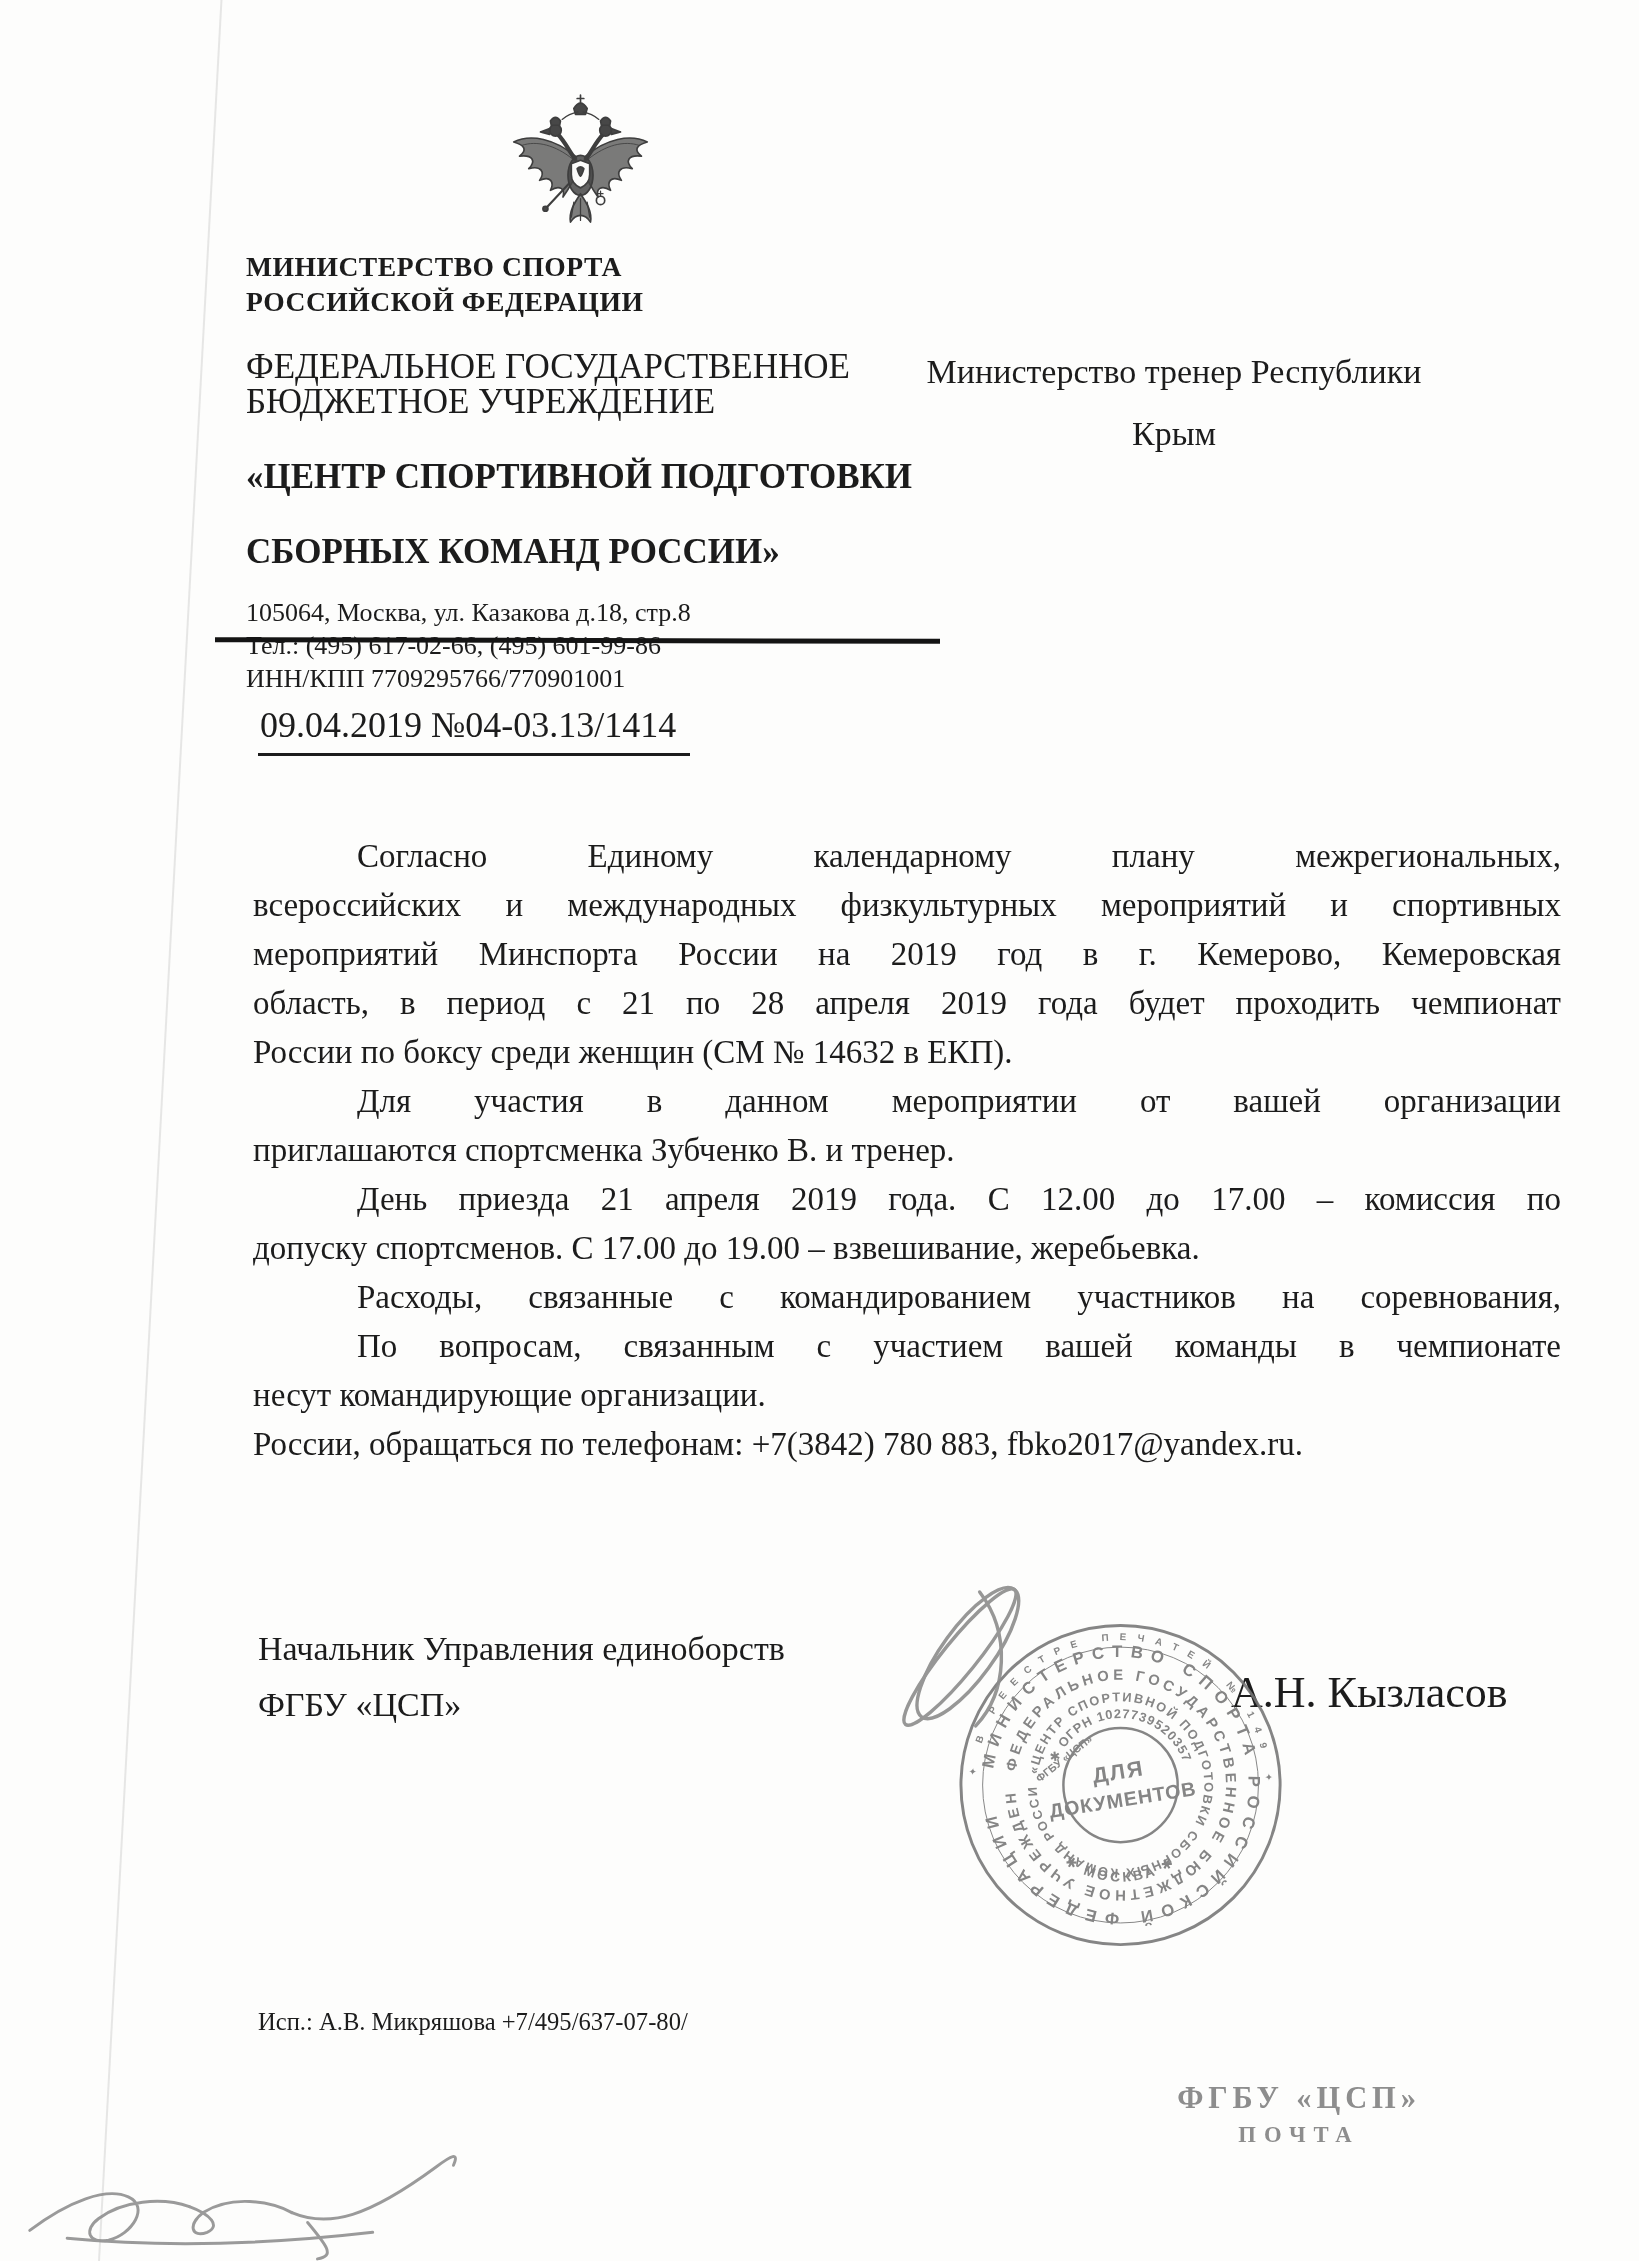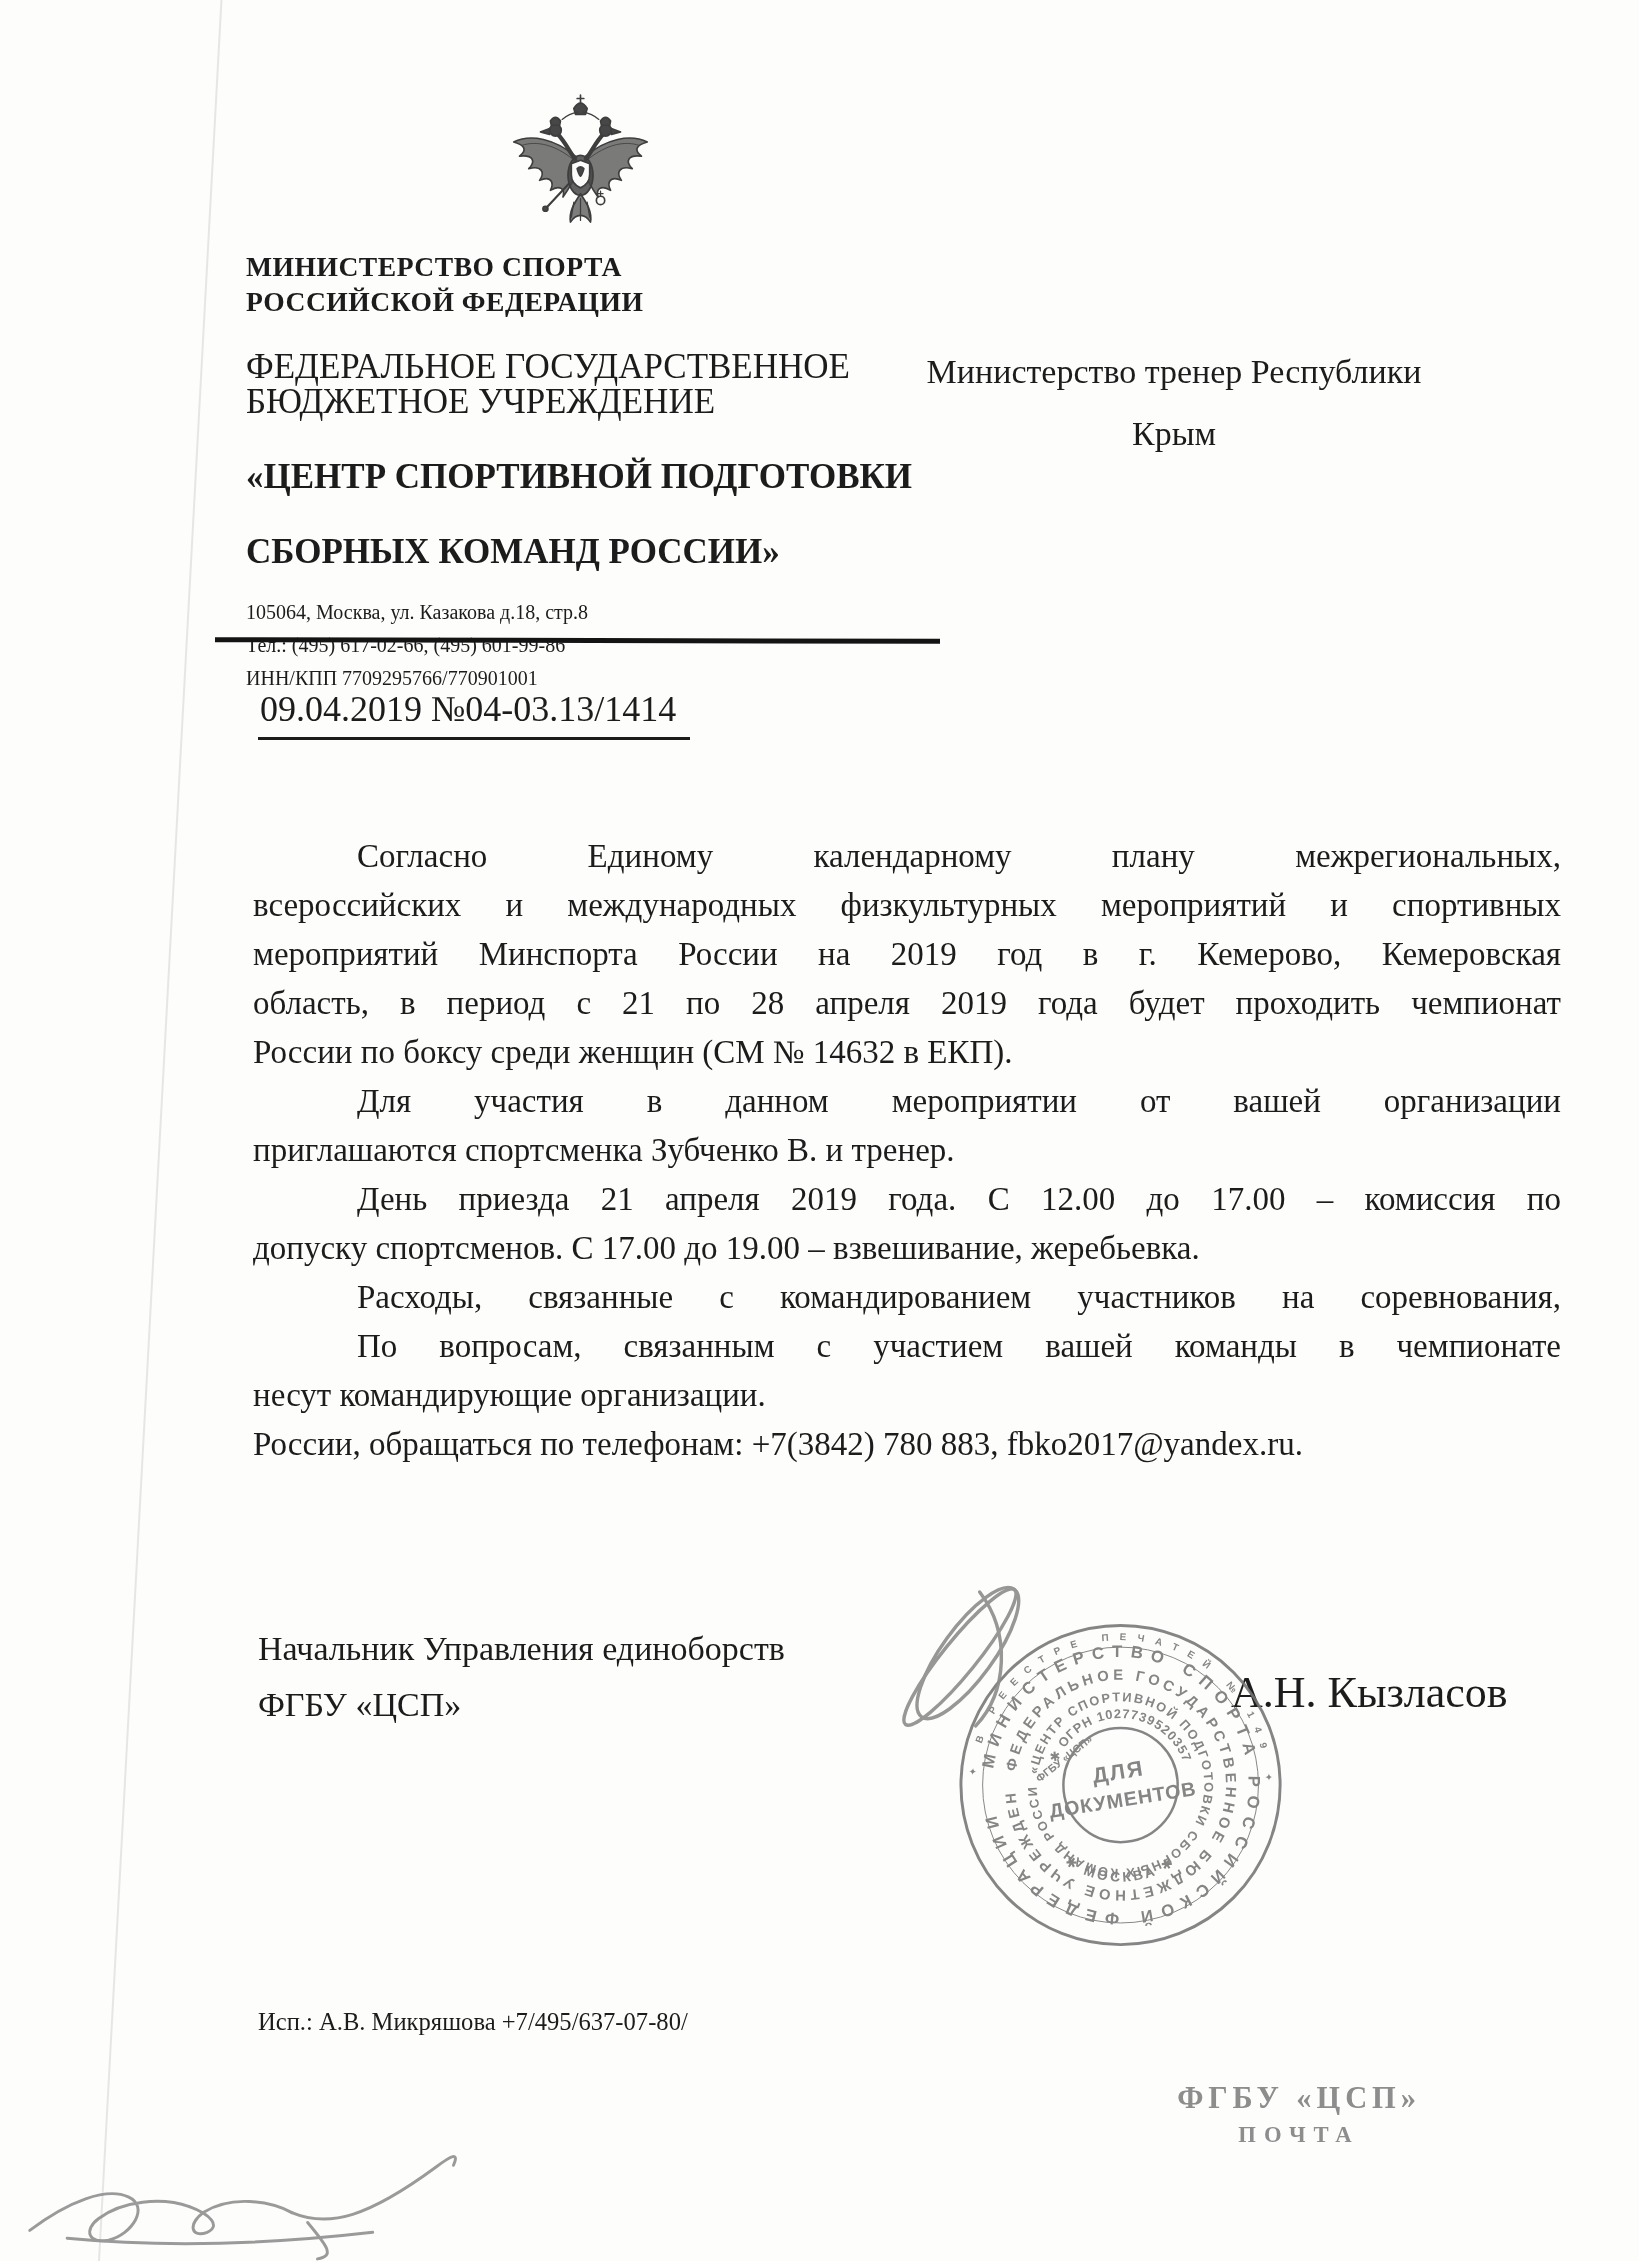--- a/index.html
+++ b/index.html
@@ -9,26 +9,26 @@
     font-family:"Liberation Serif","DejaVu Serif",serif;
   }
   .fold{position:absolute; left:221px; top:-9.9px; width:1.5px; height:2295px;
         background:rgba(110,110,110,.16); transform:rotate(3.1deg); transform-origin:top left;}
   .emblem{position:absolute; left:497px; top:87px; width:167px; height:165px;}
   .letterhead{position:absolute; left:246px; top:249px; width:680px; text-align:left;}
   .lh-min{font-size:27.6px; font-weight:bold; line-height:35px; letter-spacing:0.5px;}
   .lh-org{font-size:35px; line-height:35px; margin-top:0;font-family:Liberation Serif, serif;}
   .lh-org.bold{font-weight:bold;margin-top:40px;}
   .lh-gap1{height:29.6px;} .lh-gap2{height:27.6px;}
-  .lh-addr{font-size:20px; line-height:33px;}
+  .lh-addr{font-size:26px; line-height:33px;}
   .rule{position:absolute; left:215px; top:638px; width:725px; height:4.9px; background:#141414; transform:rotate(.12deg);}
   .addressee{position:absolute; left:891px; top:341px; width:566px; text-align:center;
              font-size:34px; line-height:62px;}
   .refline{position:absolute; left:258px; top:688px; font-size:36px;}
-  .refline span{display:inline-block; border-bottom:3.9px solid #1c1c1c; padding:0 13.8px 6.9px 2px;}
+  .refline span{display:inline-block; border-bottom:3.9px solid #1c1c1c; padding:0 13.8px 6.9px 2px;margin-top:16px;}
   .body{position:absolute; left:253px; top:832px; width:1308px; font-size:33px;}
   .bline{height:49px; line-height:49px; text-align:justify; text-align-last:justify; white-space:nowrap;}
   .bline.last{text-align-last:left;}
   .bline.indent{padding-left:104px;}
   .sigpos{position:absolute; left:258px; top:1621px; font-size:34px; line-height:56px;}
   .signame{position:absolute; left:1231px; top:1667px; font-size:44px;}
   .stampwrap{position:absolute; left:891px; top:1576px; width:463px; height:424px;}
   .executor{position:absolute; left:258px; top:2008px; font-size:24.6px;}
   .mailstamp{position:absolute; left:1170px; top:2079px; width:258px; text-align:center;
              color:#8d8d8d; font-family:"Liberation Serif","DejaVu Serif",serif;}

